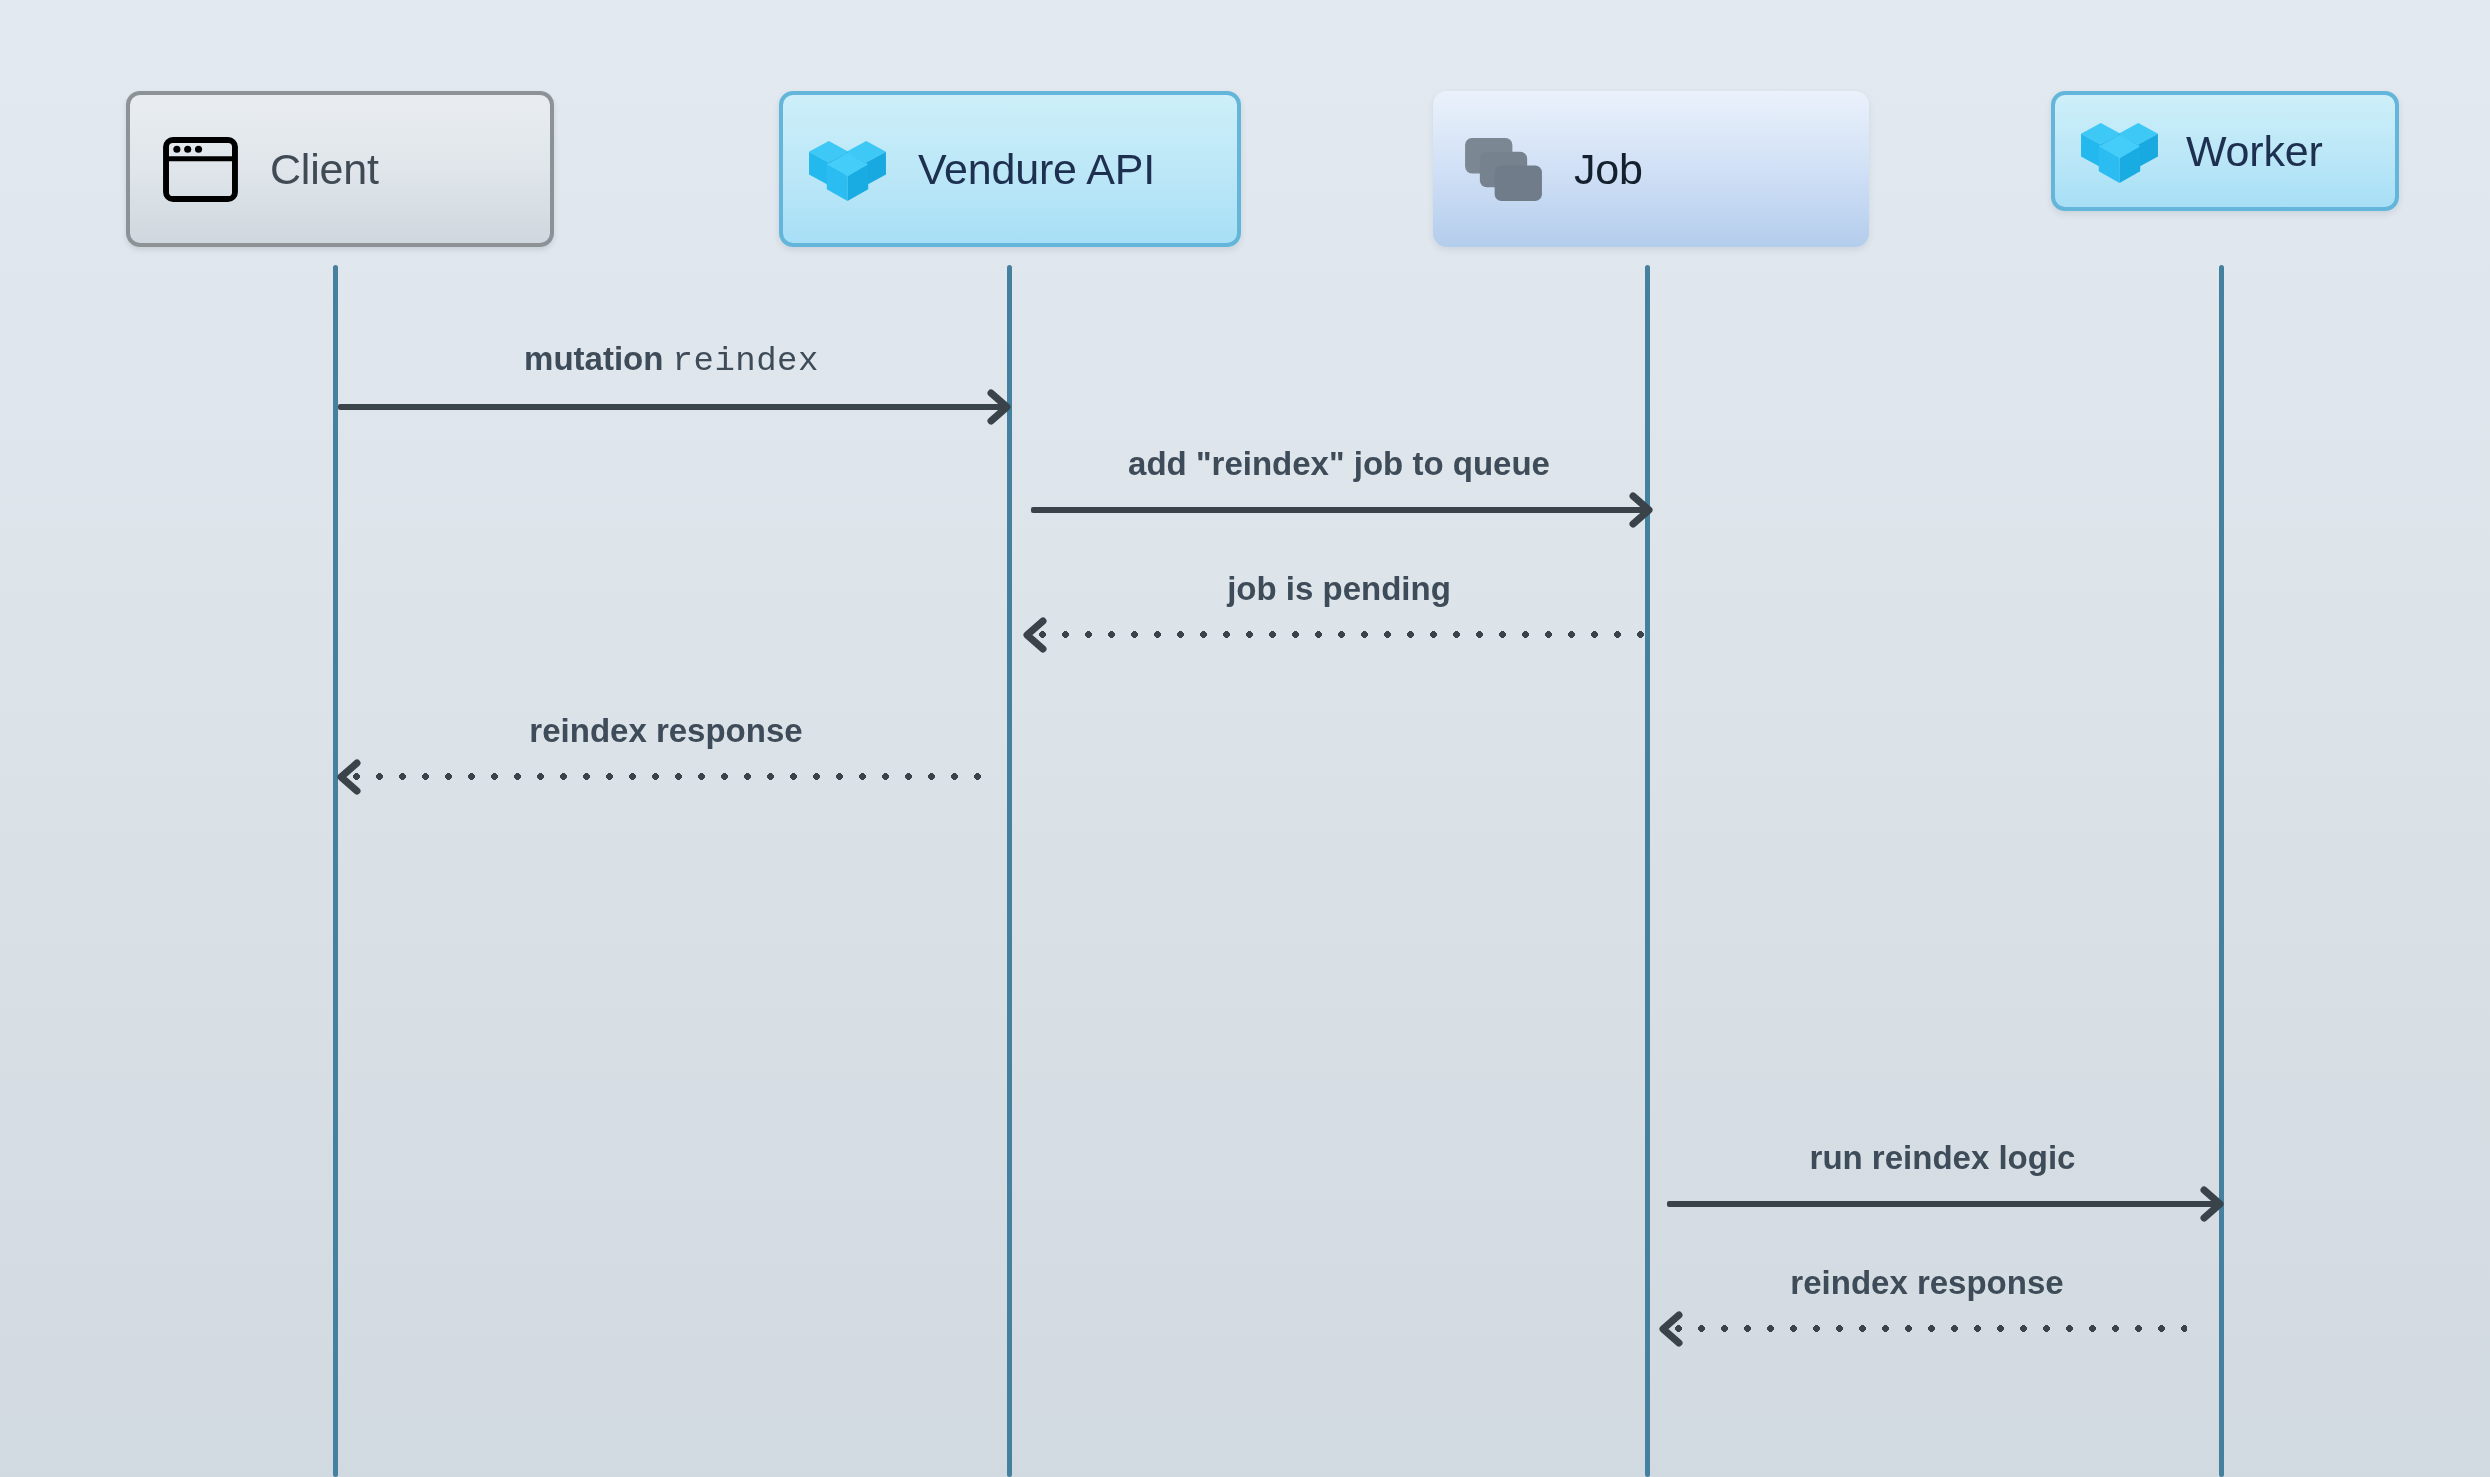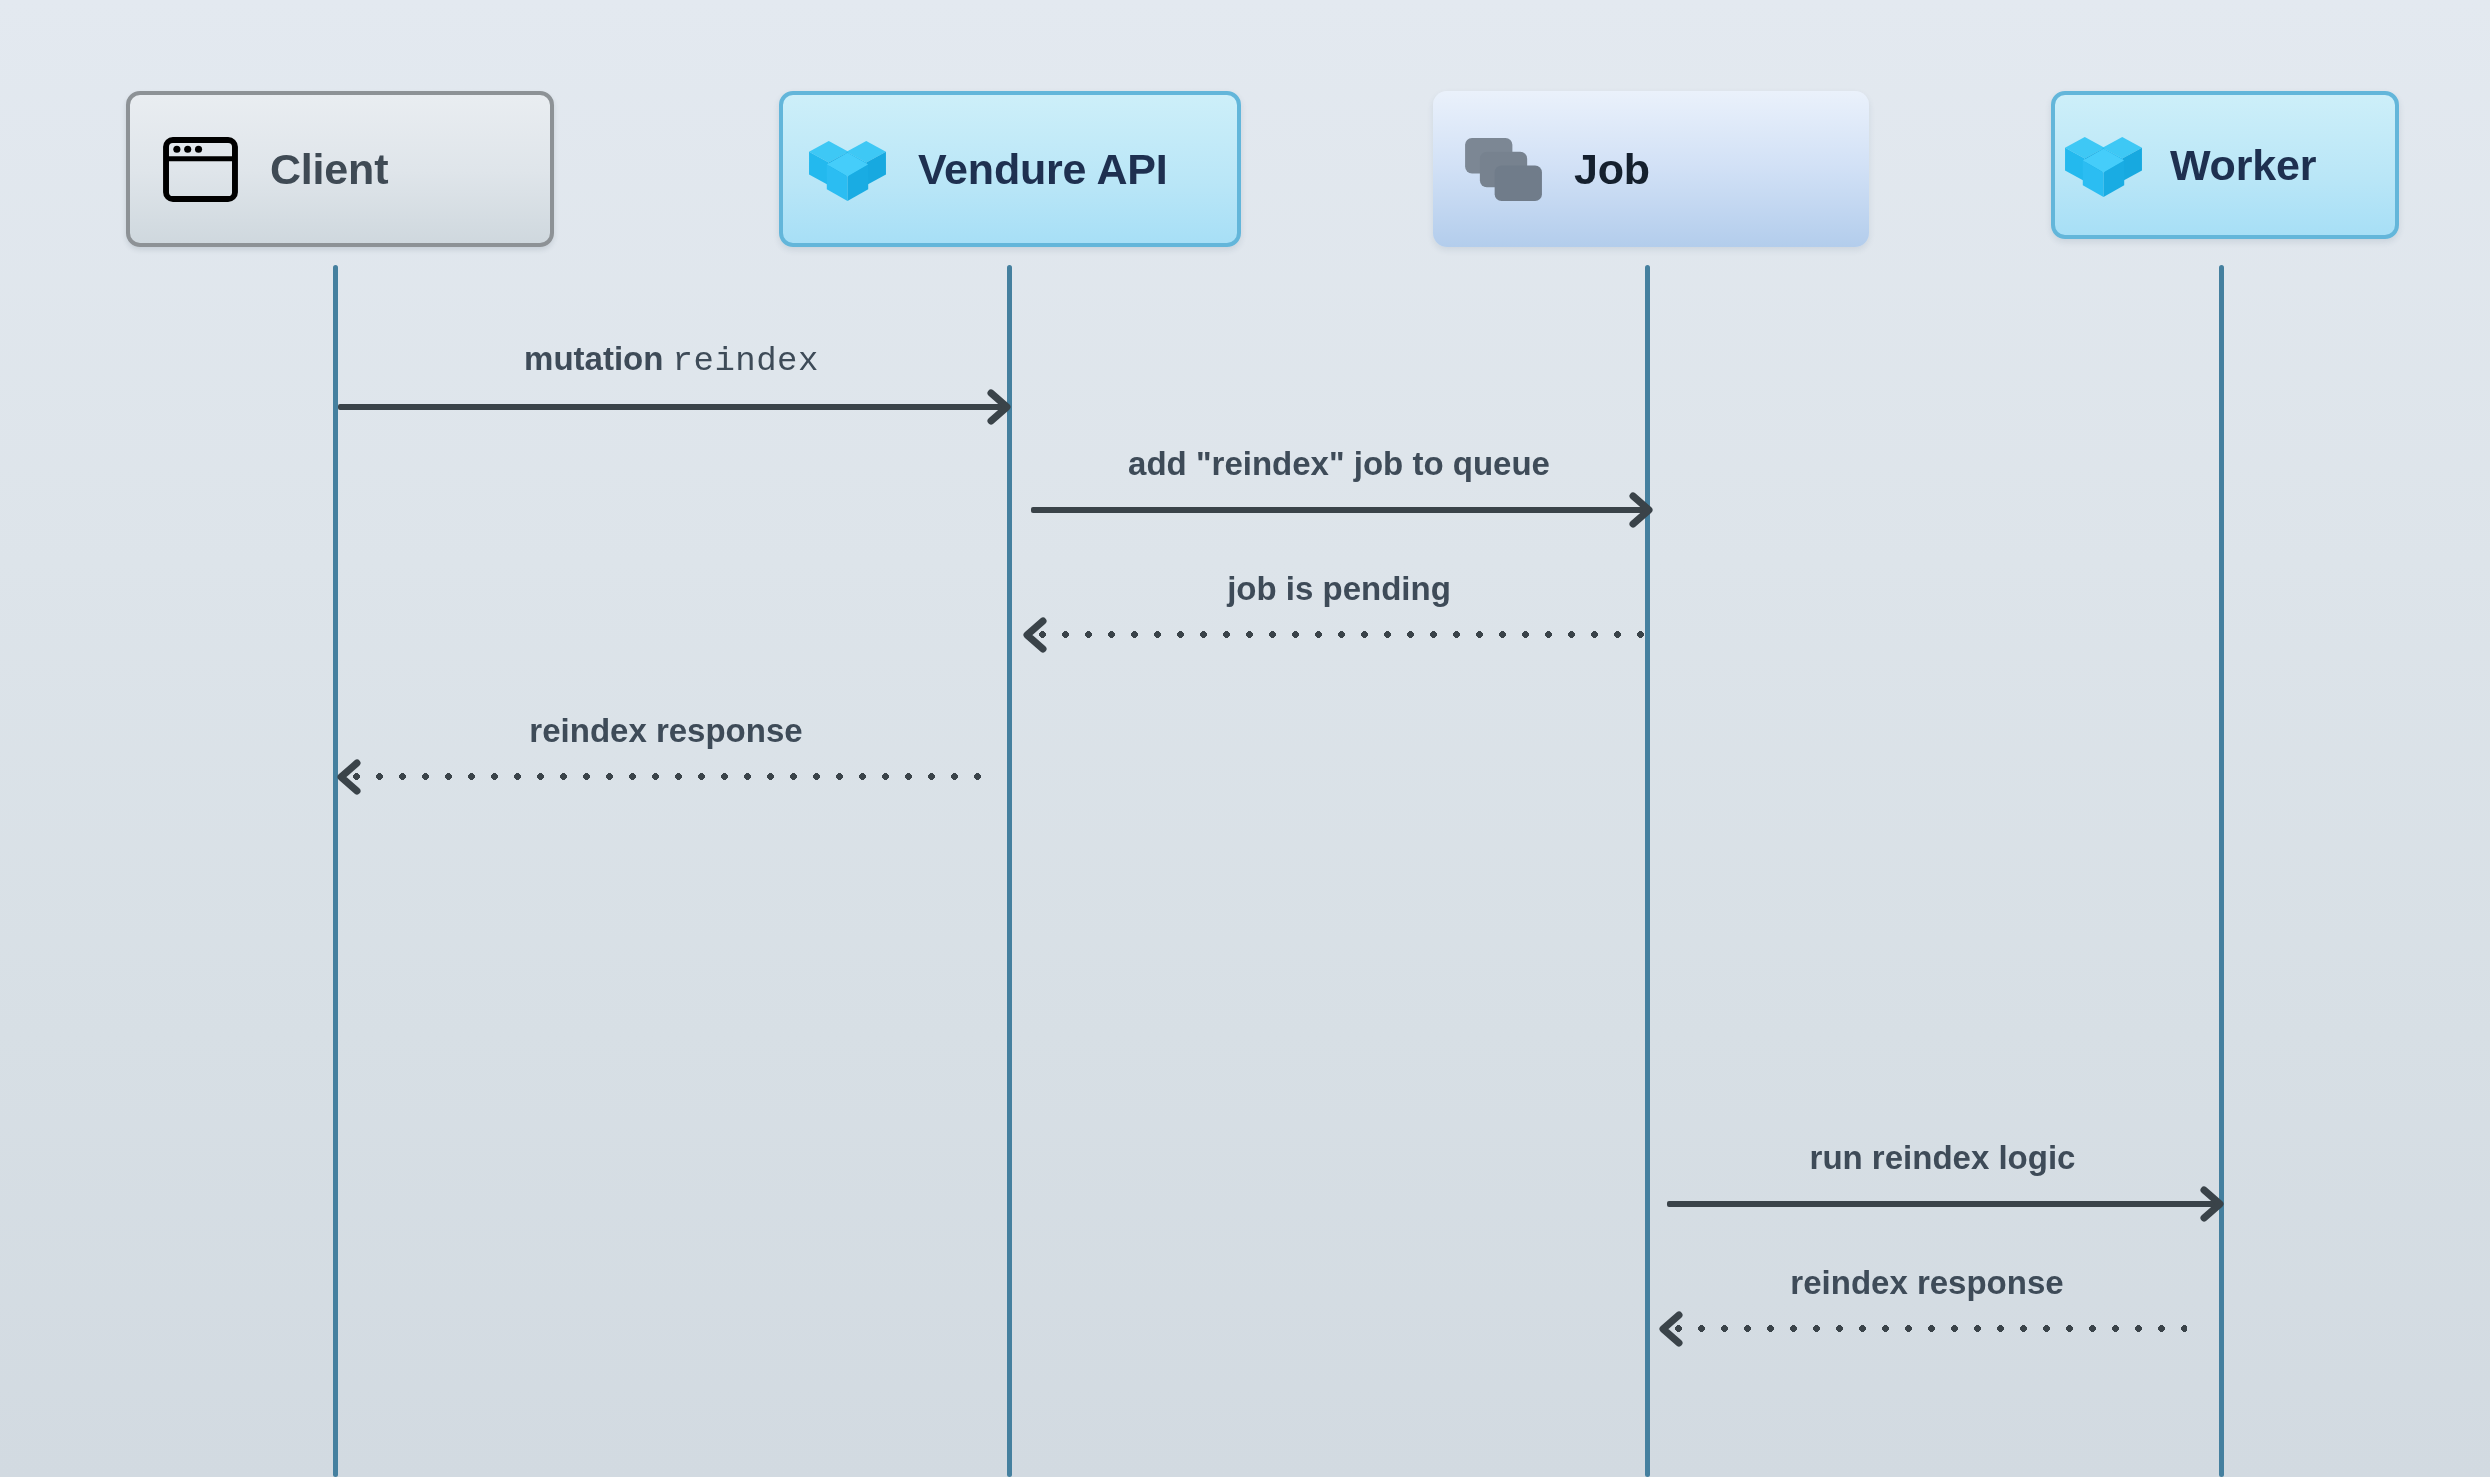--- a/index.html
+++ b/index.html
@@ -30,21 +30,21 @@
     border-radius: 14px;
   }
   .participant .p-icon {
     flex: 0 0 auto;
     display: flex;
     align-items: center;
     justify-content: center;
   }
   .participant .p-label {
     font-size: 43px;
-    font-weight: bold;
+    font-weight: normal;
     letter-spacing: -0.2px;
     white-space: nowrap;
   }
 
   
   .p-client {
     left: 126px;
     top: 91px;
     width: 428px;
     height: 156px;
@@ -70,22 +70,22 @@
     width: 462px;
     height: 156px;
     padding-left: 24px;
   }
   .p-api .p-icon { margin-right: 30px; }
 
   .p-worker {
     left: 2051px;
     top: 91px;
     width: 348px;
-    height: 148px;
-    padding-left: 8px;
+    height: 120px;
+    padding-left: 24px;
   }
   .p-worker .p-icon { margin-right: 26px; }
 
   
   .p-job {
     left: 1433px;
     top: 91px;
     width: 436px;
     height: 156px;
     padding-left: 30px;

